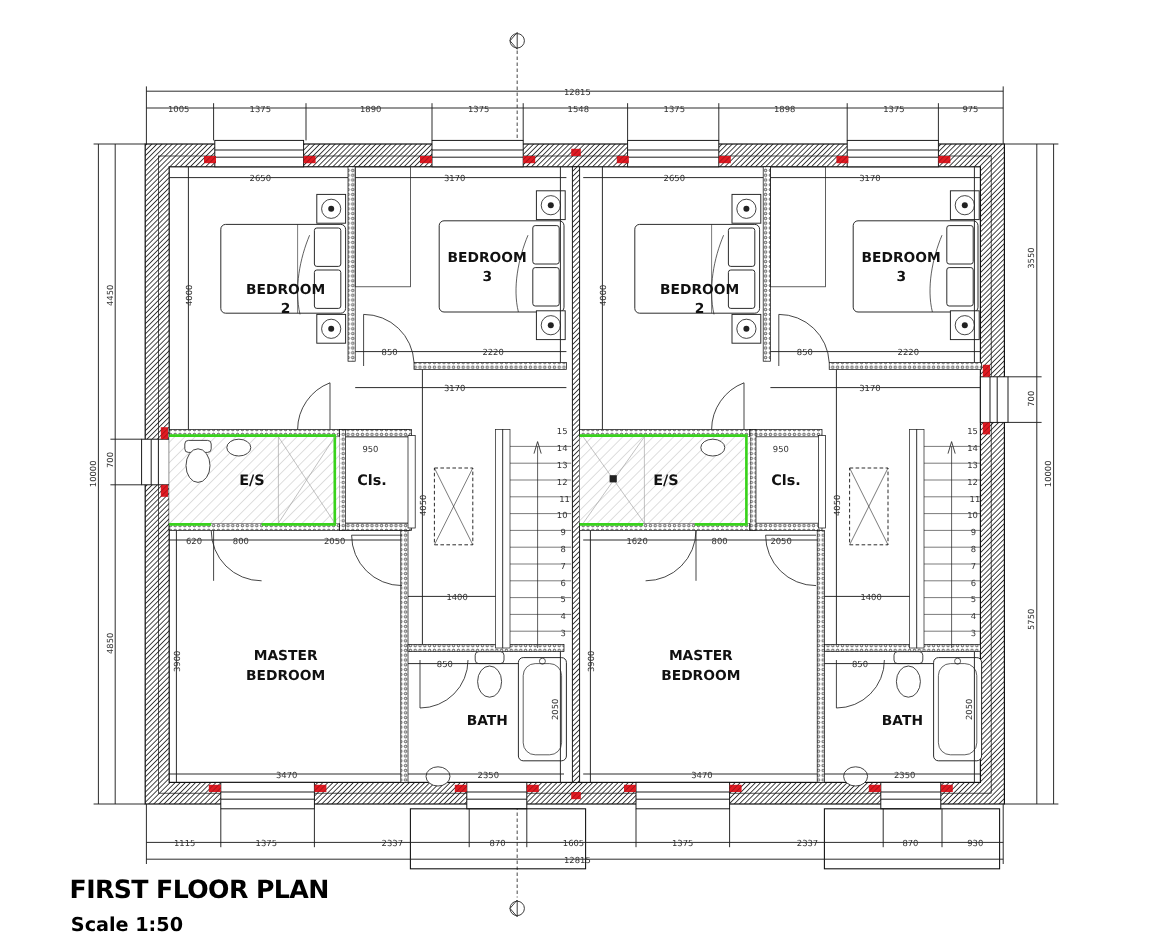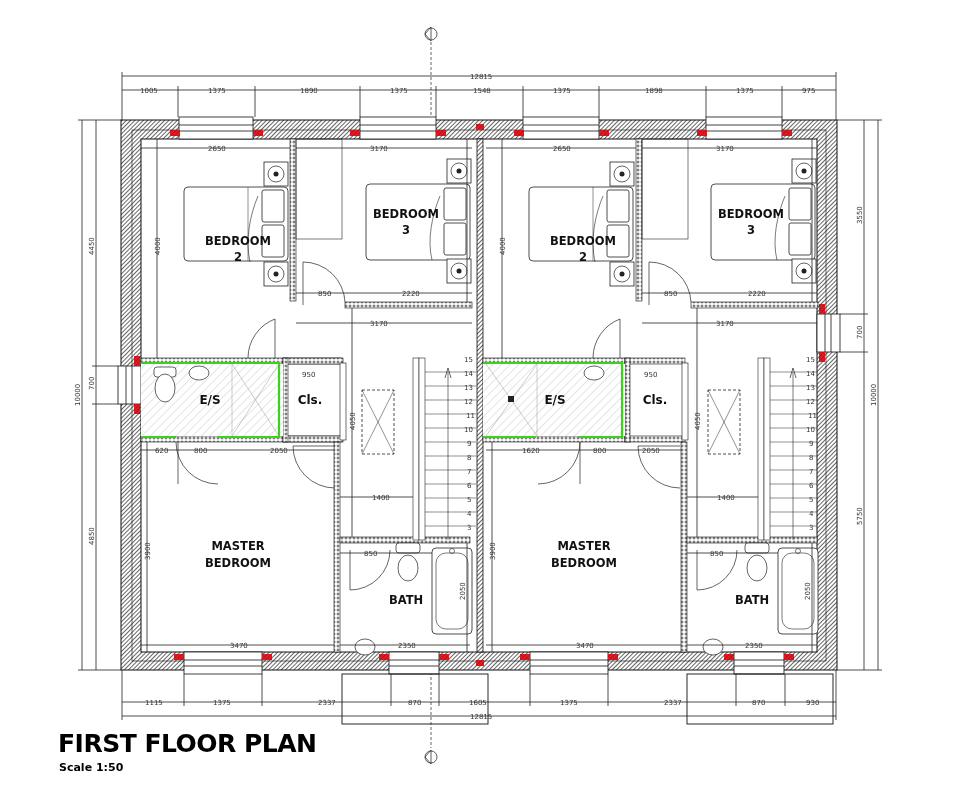--- a/index.html
+++ b/index.html
@@ -2,22 +2,22 @@
 <html><head>
 <meta charset="utf-8">
 <style>
   html, body { margin:0; padding:0; background:#ffffff; }
   body { width:959px; height:788px; position:relative; overflow:hidden; font-family:"DejaVu Sans", sans-serif; }
   #plan { position:absolute; left:0; top:0; width:959px; height:788px; }
   .dim { font-family:"DejaVu Sans", sans-serif; font-size:7px; fill:#333; }
   .room { font-family:"DejaVu Sans", sans-serif; font-weight:bold; font-size:11.5px; fill:#111; text-anchor:middle; }
   .room-sm { font-family:"DejaVu Sans", sans-serif; font-weight:bold; font-size:12px; fill:#111; text-anchor:middle; }
   .step { font-family:"DejaVu Sans", sans-serif; font-size:7px; fill:#333; }
-  .title { position:absolute; left:58px; top:729px; font-family:"DejaVu Sans", sans-serif; font-weight:bold; font-size:25px; color:#000; letter-spacing:-0.5px; }
-  .scale { position:absolute; left:59px; top:761px; font-family:"DejaVu Sans", sans-serif; font-weight:bold; font-size:11px; color:#000; }
+  .title { position:absolute; left:58px; top:729px; font-family:"DejaVu Sans", sans-serif; font-weight:bold; font-size:21px; color:#000; letter-spacing:-0.5px; }
+  .scale { position:absolute; left:59px; top:761px; font-family:"DejaVu Sans", sans-serif; font-weight:bold; font-size:16px; color:#000; }
 </style>
 </head>
 <body>
 
 <svg id="plan" viewBox="0 0 959 788" xmlns="http://www.w3.org/2000/svg">
   <defs>
     <pattern id="hatch" width="3" height="3" patternUnits="userSpaceOnUse" patternTransform="rotate(45)">
       <rect width="3" height="3" fill="#ffffff"></rect>
       <line x1="0" y1="0" x2="0" y2="3" stroke="#222" stroke-width="1.4"></line>
     </pattern>

